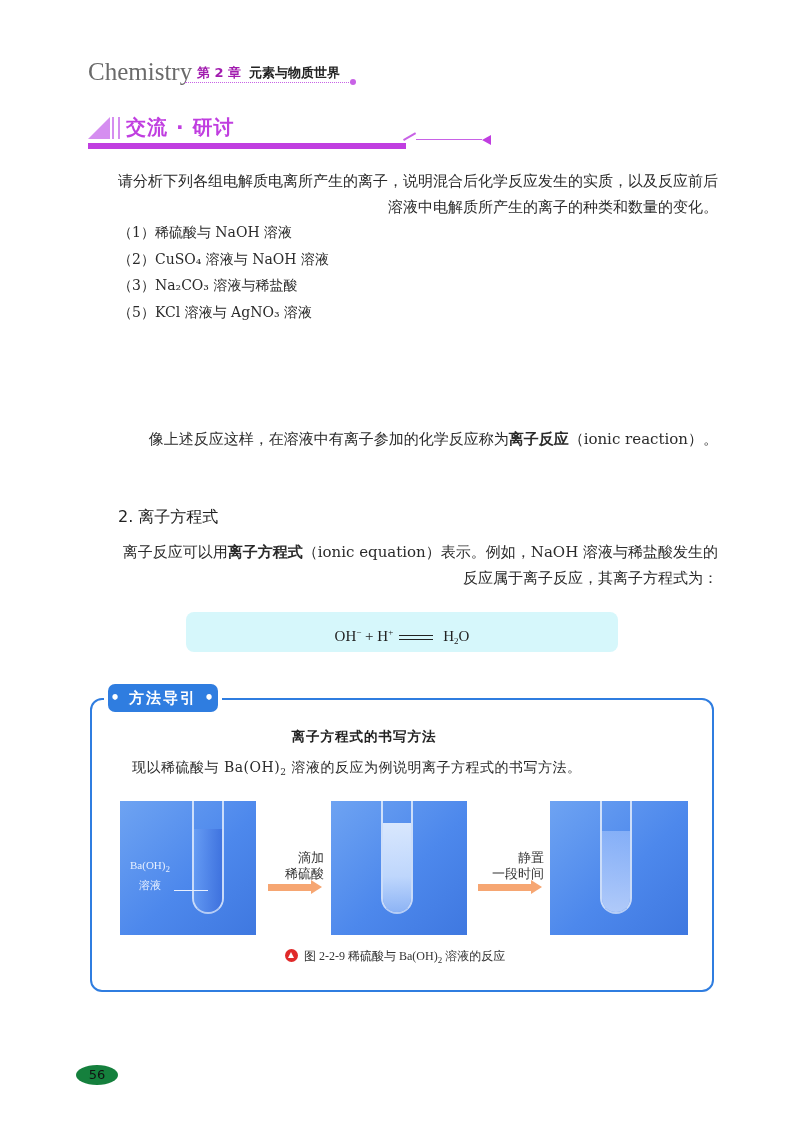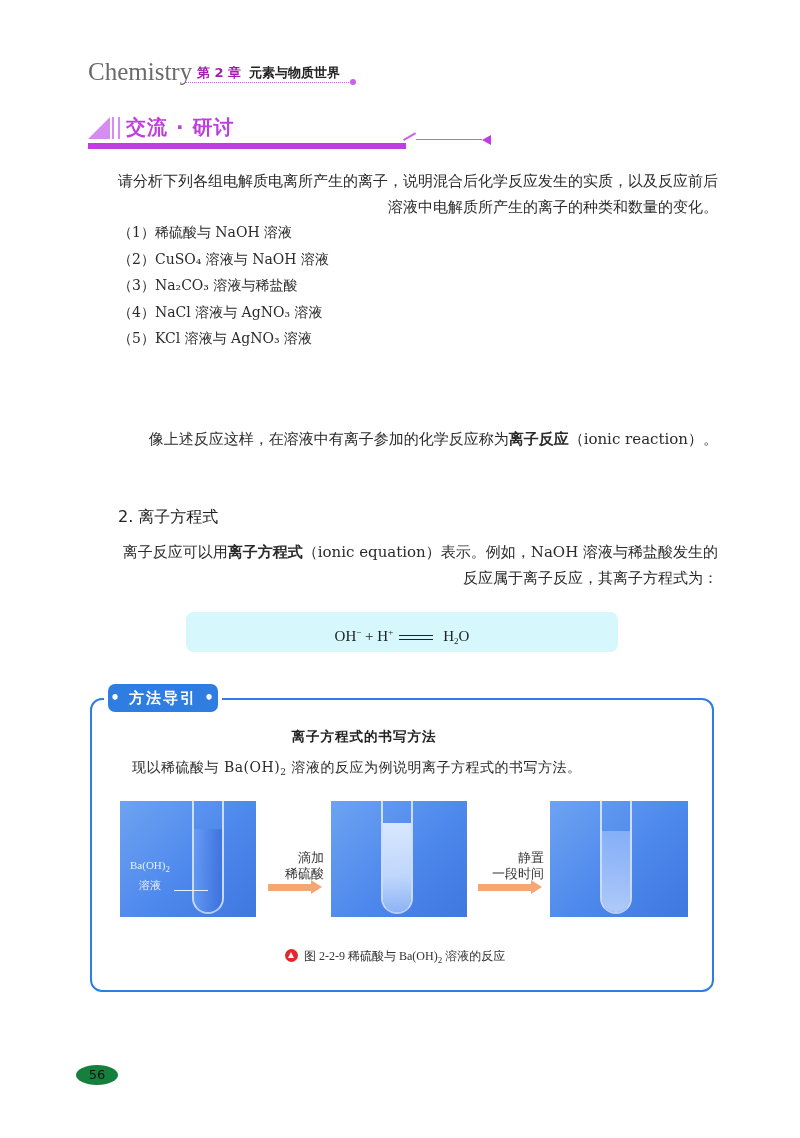--- a/index.html
+++ b/index.html
@@ -41,21 +41,21 @@
   .eq-arrow { display: inline-block; width: 34px; height: 5px; border-top: 1.5px solid #222; border-bottom: 1.5px solid #222; vertical-align: middle; margin: 0 10px 0 6px; }
 
   
   .mbox { left: 90px; top: 698px; width: 624px; height: 294px; border: 2px solid #2f7de0; border-radius: 12px; }
   .mtag { left: 108px; top: 684px; width: 110px; height: 28px; background: #2f7de0; border-radius: 7px; color: #fff;
           font-family: "DejaVu Sans", sans-serif; font-size: 15px; font-weight: bold; line-height: 28px; text-align: center; letter-spacing: 2px; }
   .mtag-mask { left: 104px; top: 694px; width: 118px; height: 6px; background: #fff; }
   .mtitle { left: 90px; top: 728px; width: 548px; text-align: center; font-weight: bold; font-size: 13.5px; color: #222; letter-spacing: 1px; }
   .mdesc { left: 132px; top: 759px; font-size: 14px; color: #2a2a2a; letter-spacing: 0.5px; }
 
-  .photo { top: 801px; height: 116px; background: linear-gradient(135deg, #6ea3f2 0%, #4d88ec 55%, #3f78e0 100%); }
+  .photo { top: 801px; height: 134px; background: linear-gradient(135deg, #6ea3f2 0%, #4d88ec 55%, #3f78e0 100%); }
   .p1 { left: 120px; width: 136px; }
   .p2 { left: 331px; width: 136px; }
   .p3 { left: 550px; width: 138px; }
   .tube { position: absolute; width: 32px; border-left: 2px solid rgba(255,255,255,0.7); border-right: 2px solid rgba(255,255,255,0.7);
           border-bottom: 2px solid rgba(255,255,255,0.6); border-radius: 0 0 16px 16px; top: 0; }
   .liquid { position: absolute; left: 0; right: 0; bottom: 0; border-radius: 0 0 14px 14px; }
   .p1 .tube { left: 72px; height: 113px; }
   .p1 .liquid { top: 28px; background: linear-gradient(90deg, rgba(120,170,250,0.5), rgba(60,110,220,0.8)); }
   .p2 .tube { left: 50px; height: 113px; }
   .p2 .liquid { top: 22px; background: linear-gradient(180deg, rgba(230,240,255,0.9) 0%, rgba(210,228,255,0.85) 60%, rgba(170,200,250,0.7) 100%); }
@@ -94,21 +94,20 @@
 <div class="abs sec-bar"></div>
 <div class="abs sec-slope"></div>
 <div class="abs sec-line"></div>
 <div class="abs sec-arrow"></div>
 
 <div class="abs p intro">请分析下列各组电解质电离所产生的离子，说明混合后化学反应发生的实质，以及反应前后溶液中电解质所产生的离子的种类和数量的变化。</div>
 <div class="abs list">
   <div><span>（1）</span><span>稀硫酸与 NaOH 溶液</span></div>
   <div><span>（2）</span><span>CuSO₄ 溶液与 NaOH 溶液</span></div>
   <div><span>（3）</span><span>Na₂CO₃ 溶液与稀盐酸</span></div>
-  <div><span>（4）</span><span>NaCl 溶液与 AgNO₃ 溶液</span></div>
   <div><span>（5）</span><span>KCl 溶液与 AgNO₃ 溶液</span></div>
 </div>
 
 <div class="abs p body2">
   <div class="ind"><span>像上述反应这样，在溶液中有离子参加的化学反应称为</span><b>离子反应</b><span>（ionic  reaction）。</span></div>
 </div>
 
 <div class="abs subhead">2. 离子方程式</div>
 <div class="abs p body3">
   <div style="text-indent:30px"><span>离子反应可以用</span><b>离子方程式</b><span>（ionic  equation）表示。例如，NaOH 溶液与稀盐酸发生的反应属于离子反应，其离子方程式为：</span></div>

